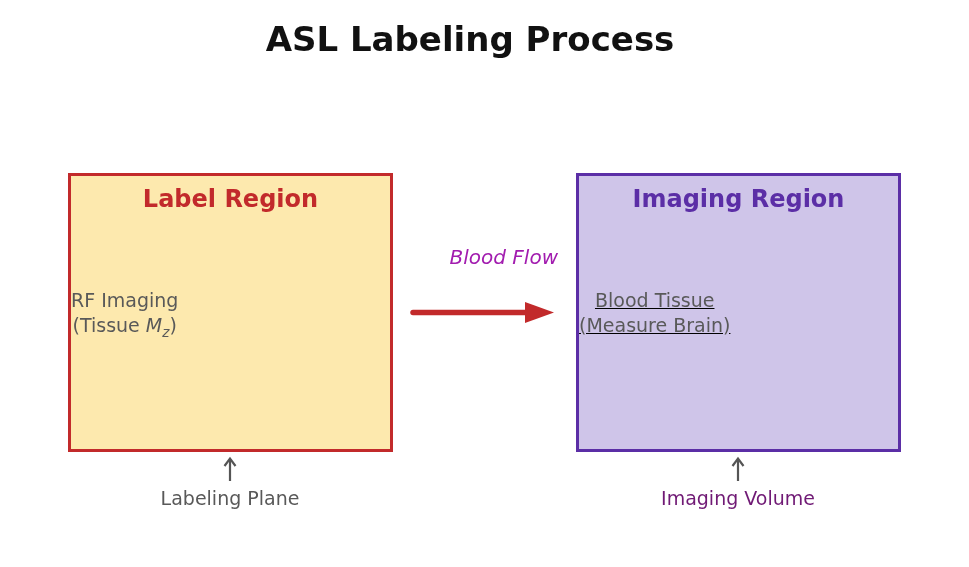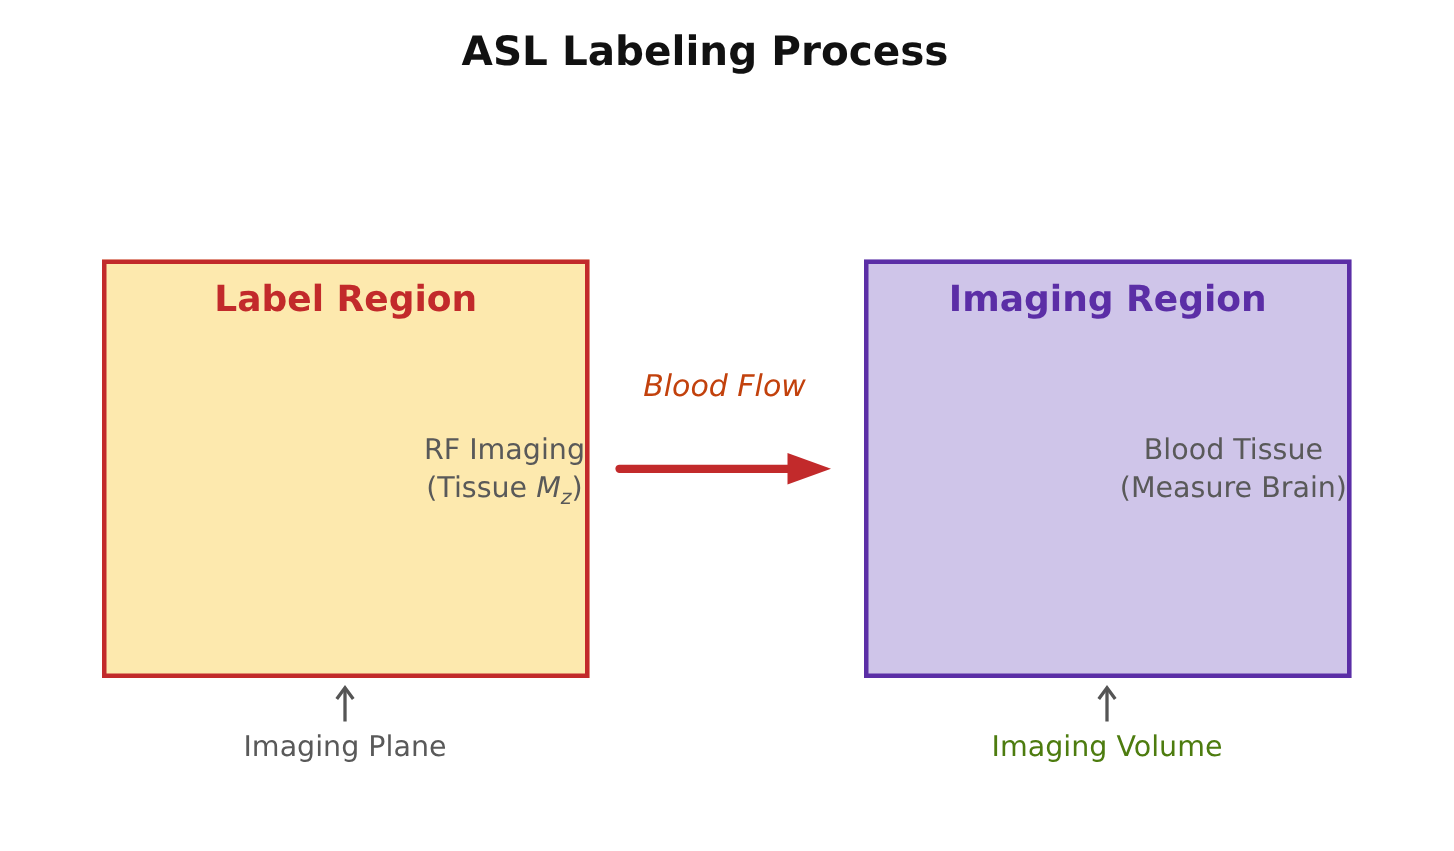--- a/index.html
+++ b/index.html
@@ -14,34 +14,34 @@
     background: #ffffff;
     font-family: "DejaVu Sans", sans-serif;
     overflow: hidden;
   }
   .diagram-title {
     position: absolute;
     left: 0;
     top: 19px;
     width: 940px;
     text-align: center;
-    font-size: 27px;
+    font-size: 34px;
     font-weight: bold;
     color: #111111;
   }
   .region-box {
     position: absolute;
     top: 173px;
     width: 319px;
     height: 273px;
     border-style: solid;
     border-width: 3px;
     display: flex;
     align-items: center;
-    justify-content: flex-end;
+    justify-content: flex-start;
   }
   .label-box {
     left: 68px;
     background: #FDE9AE;
     border-color: #C22A2B;
   }
   .imaging-box {
     left: 576px;
     background: #CFC5E9;
     border-color: #5B2EA6;
@@ -113,29 +113,29 @@
   <div class="diagram-title">ASL Labeling Process</div>
 
   <div class="region-box label-box" style="background-color: rgb(253, 233, 174); border-color: rgb(194, 42, 43);">
     <div class="box-title" style="color: rgb(194, 42, 43);">Label Region</div>
     <div class="box-body">
       <span>RF Imaging</span><br>
       <span><span>(Tissue </span><i><span>M</span><sub>z</sub></i><span>)</span></span>
     </div>
   </div>
 
-  <div class="region-box imaging-box" style="background-color: rgb(207, 197, 233); border-color: rgb(91, 46, 166);">
+  <div class="region-box imaging-box" style="background-color: rgb(207, 197, 233); border-color: rgb(91, 46, 166); text-decoration: underline;">
     <div class="box-title" style="color: rgb(91, 46, 166);">Imaging Region</div>
     <div class="box-body">
       <span>Blood Tissue</span><br>
       <span>(Measure Brain)</span>
     </div>
   </div>
 
-  <div class="flow-label" style="color: #c2410c;">Blood Flow</div>
+  <div class="flow-label" style="color: #a21caf; text-align: right;">Blood Flow</div>
 
   <div class="flow-arrow" style="color: rgb(194, 42, 43);">
     <svg width="148" height="27" viewBox="0 0 148 27">
       <line x1="5" y1="13.5" x2="119" y2="13.5" stroke="currentColor" stroke-width="5.5" stroke-linecap="round"></line>
       <polygon points="117,3 146,13.5 117,24" fill="currentColor"></polygon>
     </svg>
   </div>
 
   <div class="pointer-arrow left-pointer" style="color: rgb(85, 85, 85);">
     <svg width="18" height="28" viewBox="0 0 18 28">
@@ -143,16 +143,16 @@
       <polyline points="3.5,11 9,3.5 14.5,11" fill="none" stroke="currentColor" stroke-width="2.2"></polyline>
     </svg>
   </div>
   <div class="pointer-arrow right-pointer" style="color: rgb(85, 85, 85);">
     <svg width="18" height="28" viewBox="0 0 18 28">
       <line x1="9" y1="26" x2="9" y2="5" stroke="currentColor" stroke-width="2.2"></line>
       <polyline points="3.5,11 9,3.5 14.5,11" fill="none" stroke="currentColor" stroke-width="2.2"></polyline>
     </svg>
   </div>
 
-  <div class="caption left-caption" style="color: rgb(89, 89, 89);">Imaging Plane</div>
-  <div class="caption right-caption" style="color: #4d7c0f;">Imaging Volume</div>
+  <div class="caption left-caption" style="color: rgb(89, 89, 89);">Labeling Plane</div>
+  <div class="caption right-caption" style="color: #701a75;">Imaging Volume</div>
 
 </div>
 
 </body></html>

